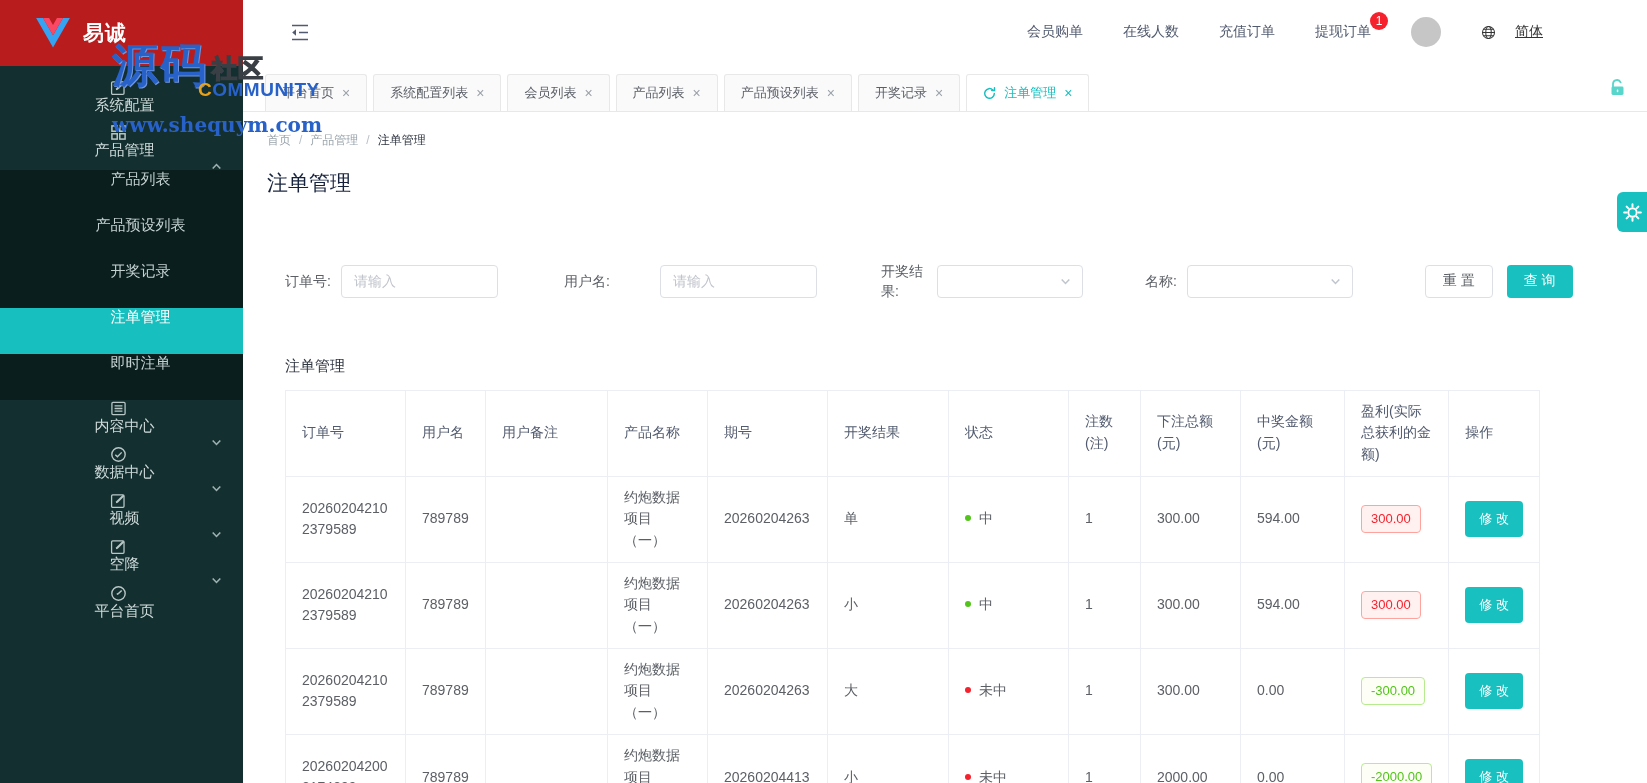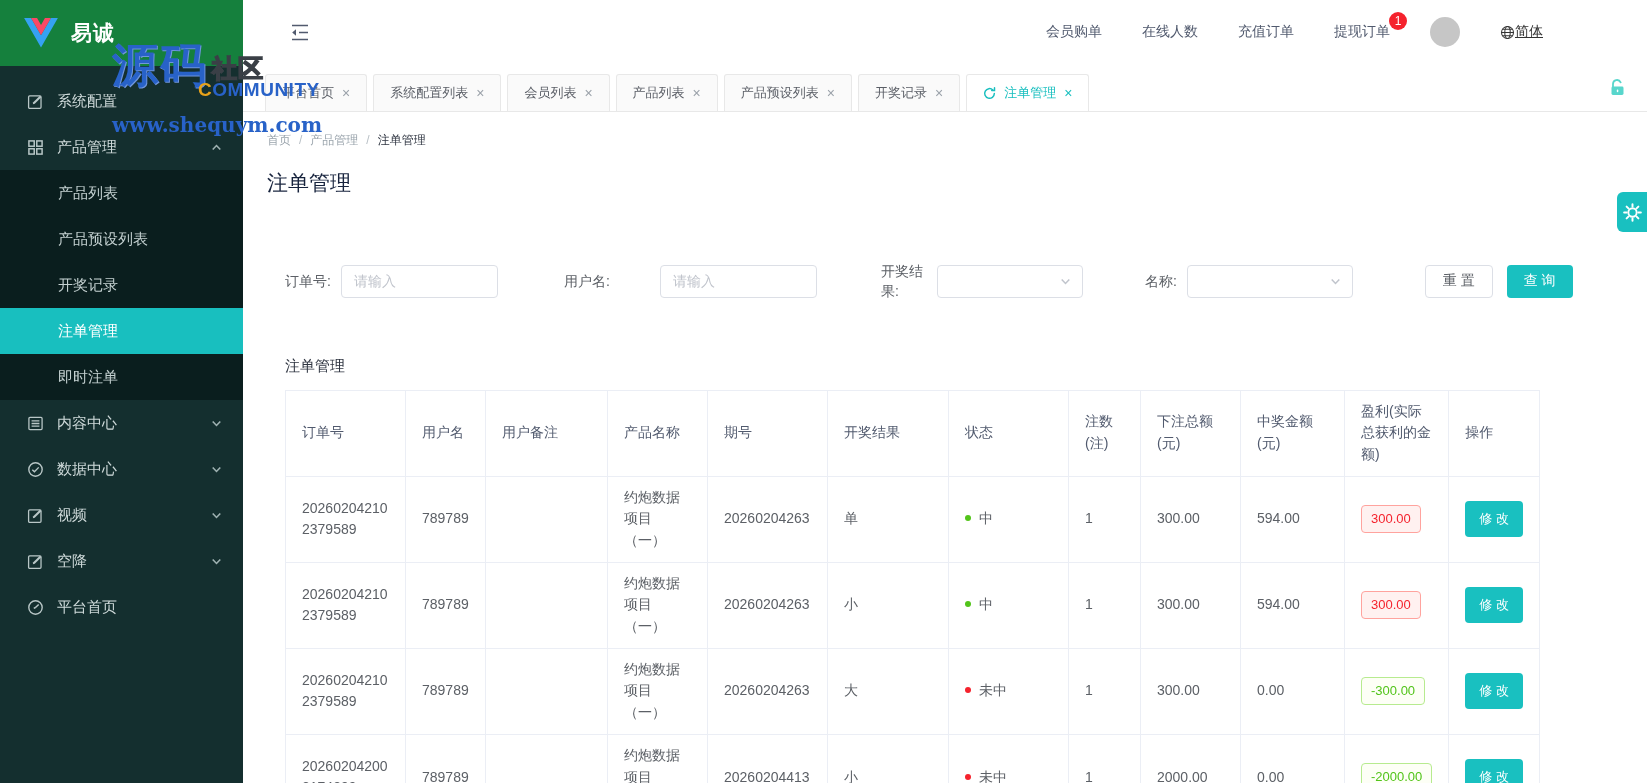--- a/index.html
+++ b/index.html
@@ -2,39 +2,39 @@
 <html><head>
 <meta charset="utf-8">
 <style>
   * { margin:0; padding:0; box-sizing:border-box; }
   html,body { width:1647px; height:783px; overflow:hidden; }
   body { font-family:"Liberation Sans","DejaVu Sans",sans-serif; background:#fff; position:relative; font-size:14px; color:#515a6e; }
   .app { display:flex; width:100%; height:100%; }
 
   
   .sidebar { width:243px; flex-shrink:0; background:#142f2f; display:flex; flex-direction:column; }
-  .logo-bar { height:66px; background:#15803d; display:flex; align-items:center; padding-left:24px; gap:13px; flex-shrink:0; }
+  .logo-bar { height:66px; background:#b91c1c; display:flex; align-items:center; padding-left:36px; gap:13px; flex-shrink:0; }
   .logo-title { color:#ffffff; font-size:21px; font-weight:bold; letter-spacing:1px; }
   .menu { flex:1; overflow:hidden; padding-top:12px; }
-  .menu-item { height:46px; display:flex; align-items:center; padding:0 20px 0 26px; font-size:15px; color:#cfdada; cursor:pointer; }
+  .menu-item { height:46px; display:flex; align-items:center; padding:0 20px 0 26px; font-size:15px; color:#cfdada; cursor:pointer;flex-direction:column; }
   .menu-item .mi-icon { width:18px; height:18px; margin-right:13px; display:flex; align-items:center; justify-content:center; color:#b9c7c7; }
   .menu-item .arrow { margin-left:auto; color:#9fb2b2; display:flex; }
   .submenu { background:#0a1e1e; }
   .submenu .menu-item { padding-left:58px; color:#c4d1d1; }
   .submenu .menu-item.active { background:#18bfbf; color:#ffffff; }
 
   
   .main { flex:1; min-width:0; display:flex; flex-direction:column; background:#fff; }
   .topbar { height:64px; display:flex; align-items:center; padding:0 104px 0 46px; flex-shrink:0; background:#fff; }
   .collapse-btn { display:flex; cursor:pointer; }
   .top-right { margin-left:auto; display:flex; align-items:center; gap:40px; font-size:14px; color:#515a6e; }
   .top-item { position:relative; cursor:pointer; white-space:nowrap; }
   .top-badge { position:absolute; top:-11px; right:-17px; min-width:18px; height:18px; border-radius:9px; background:#f5222d; color:#fff; font-size:12px; display:flex; align-items:center; justify-content:center; padding:0 5px; }
   .avatar { width:30px; height:30px; border-radius:50%; background:#c6c6c6; flex-shrink:0; }
-  .lang { display:flex; align-items:center; gap:0; color:#333; cursor:pointer; white-space:nowrap;text-decoration:underline; }
+  .lang { display:flex; align-items:center; gap:19px; color:#333; cursor:pointer; white-space:nowrap;text-decoration:underline; }
 
   
   .tabbar { height:48px; flex-shrink:0; border-bottom:1px solid #e8e8e8; display:flex; align-items:flex-end; padding:0 14px 0 22px; gap:6px; background:#fff; position:relative; }
   .tab { height:37px; display:flex; align-items:center; gap:8px; background:#fafafa; border:1px solid #e8e8e8; border-bottom:none; border-radius:3px 3px 0 0; padding:0 16px; font-size:13px; color:#5a5e66; cursor:pointer; white-space:nowrap; }
   .tab.active { background:#fff; color:#18bfbf; }
   .tab-close { color:#9aa1a9; font-size:14px; cursor:pointer; }
   .tab.active .tab-close { color:#18bfbf; }
   .tab-refresh { display:flex; }
   .lock-wrap { margin-left:auto; align-self:center; display:flex; cursor:pointer; padding-right:8px; }
 

